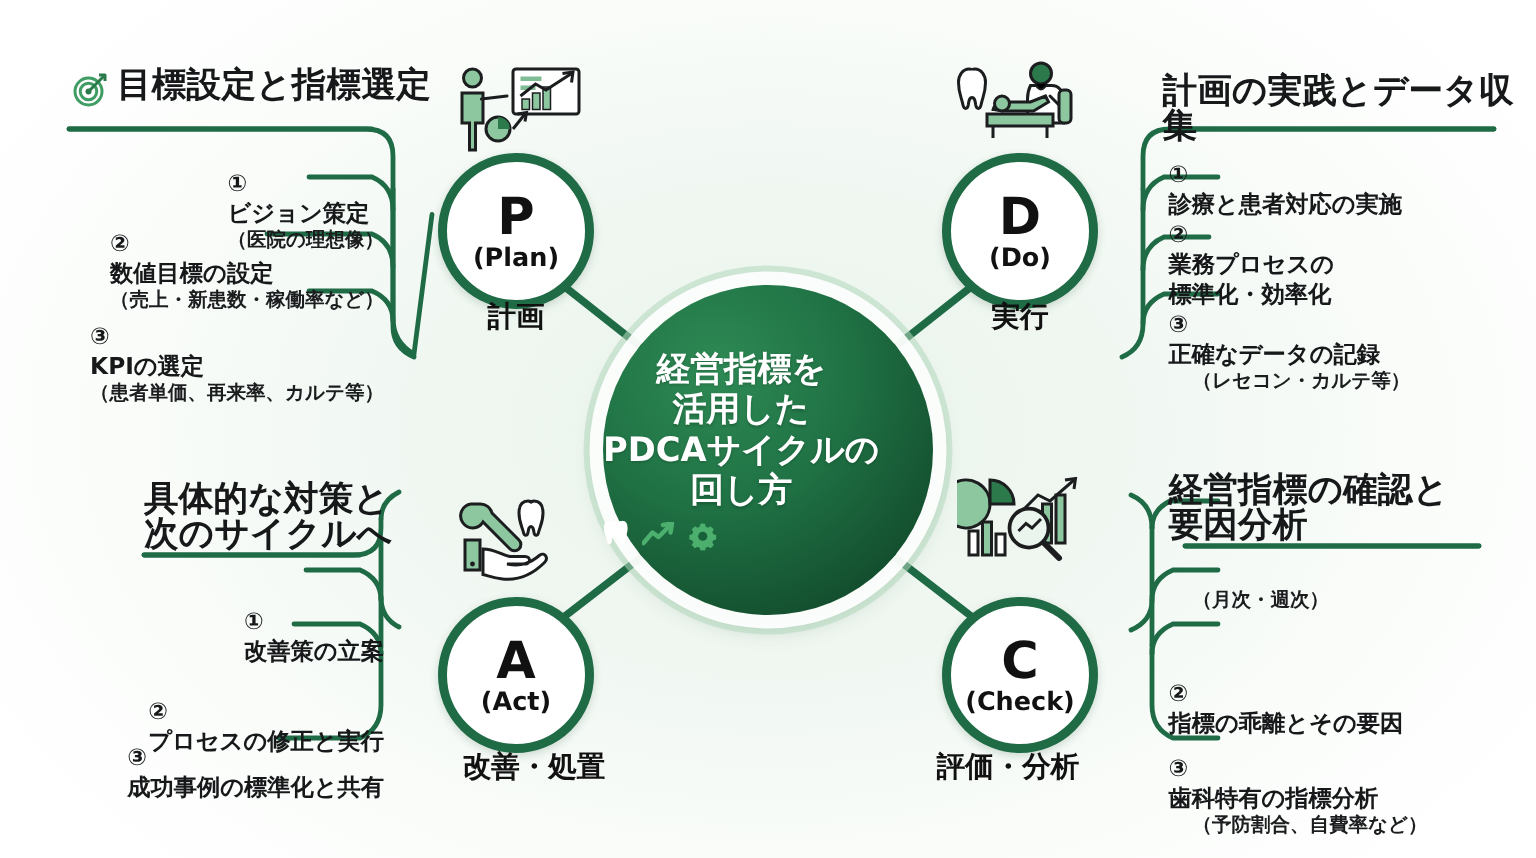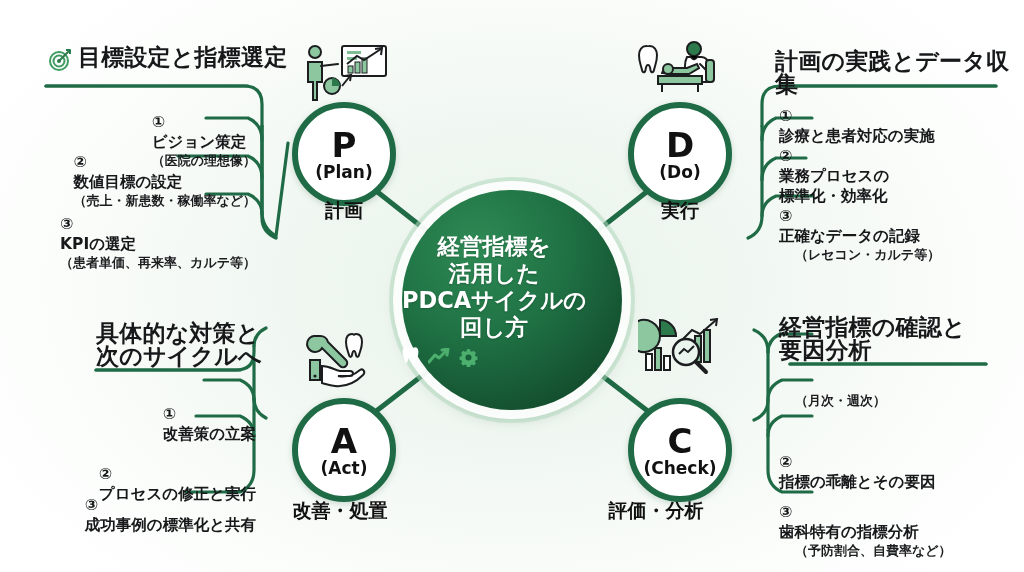--- a/index.html
+++ b/index.html
@@ -47,22 +47,22 @@
   .node .big{font-size:34px;font-weight:bold;color:#111;line-height:34px;margin-top:2px;}
   .node .sm{font-size:17px;font-weight:bold;color:#111;line-height:20px;}
   .nodelabel{position:absolute;font-size:19px;font-weight:bold;color:#111;text-align:center;width:200px;}
 
   .n-p{left:292px;top:102px;}
   .n-d{left:628px;top:102px;}
   .n-a{left:292px;top:398px;}
   .n-c{left:628px;top:398px;}
   .lb-p{left:244px;top:198px;}
   .lb-d{left:580px;top:198px;}
-  .lb-a{left:240px;top:498px;}
-  .lb-c{left:556px;top:498px;}
+  .lb-a{left:256px;top:498px;}
+  .lb-c{left:572px;top:498px;}
 
   
   .nodeicon{position:absolute;width:92px;height:62px;}
   .ic-p{left:298px;top:42px;}
   .ic-d{left:634px;top:40px;}
   .ic-a{left:296px;top:330px;}
   .ic-c{left:638px;top:318px;}
 
   
   .center{

